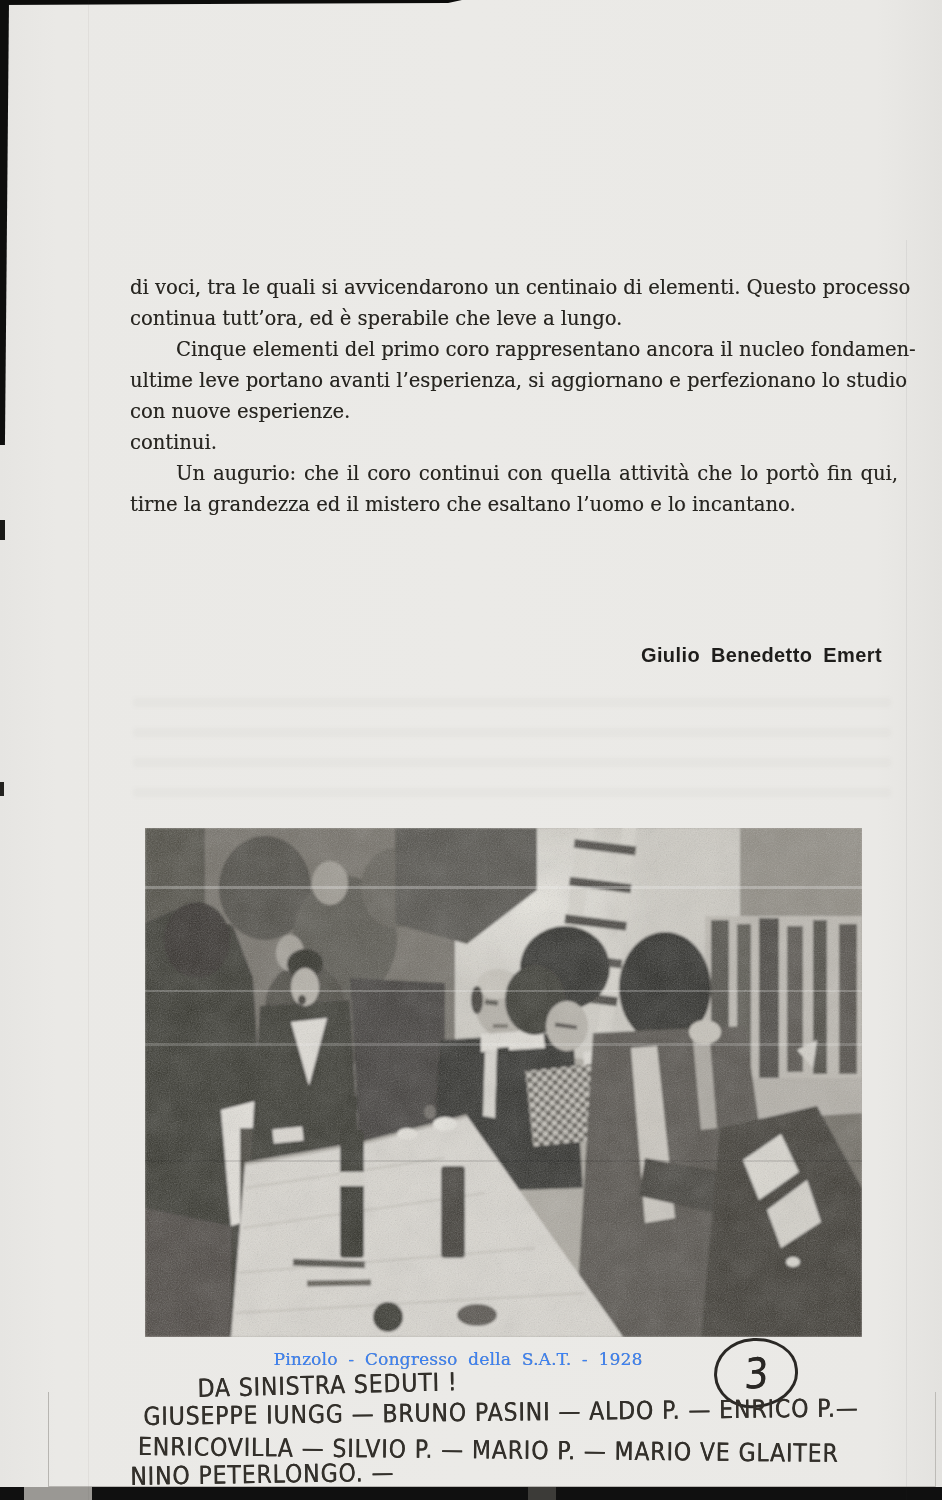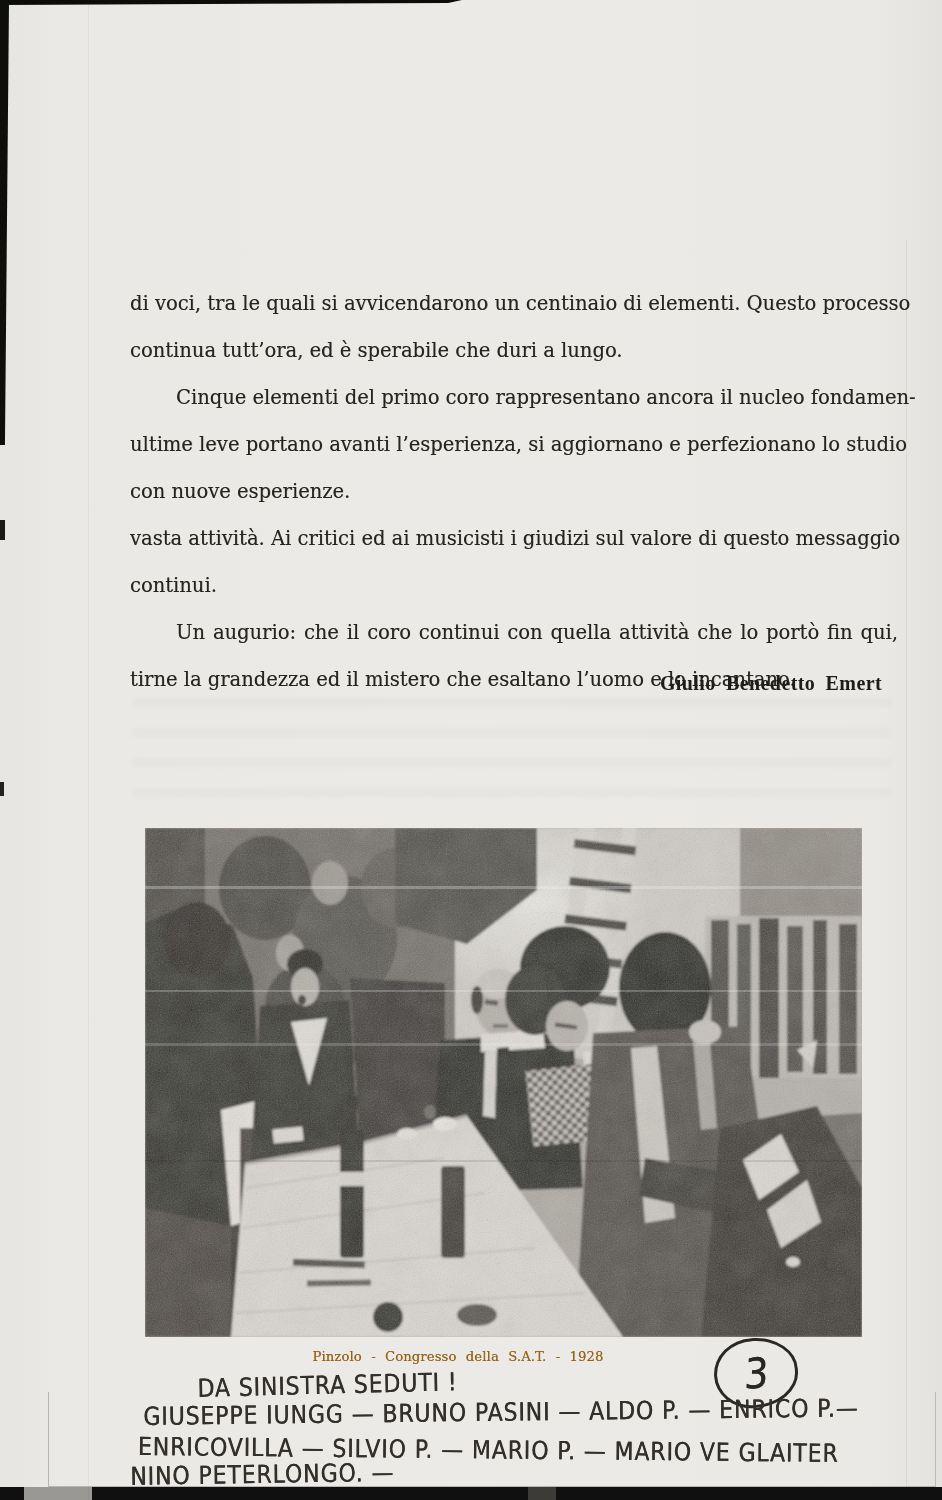--- a/index.html
+++ b/index.html
@@ -18,34 +18,34 @@
   .edge-bottom{position:absolute;left:0;bottom:0;width:942px;height:13px;
     background:linear-gradient(90deg,#101010 0 24px,#9a9894 24px 92px,#101010 92px 56%,#3c3b38 56% 59%,#101010 59% 100%);}
   .crease-l{position:absolute;left:88px;top:0;width:1px;height:1500px;background:rgba(60,58,54,.06);}
   .crease-r{position:absolute;left:906px;top:240px;width:1px;height:1260px;background:rgba(60,58,54,.07);}
   .label-outline{position:absolute;left:48px;top:1392px;width:886px;height:94px;
     border-left:1px solid rgba(115,112,106,.42);border-right:1px solid rgba(115,112,106,.35);
     border-bottom:1px solid rgba(115,112,106,.42);}
   
   #article{position:absolute;left:130px;top:272px;width:768px;color:#26241f;
     font-size:19.5px;line-height:31px;text-shadow:.3px 0 rgba(38,36,31,.45);}
-  .tline{text-align:justify;text-align-last:justify;height:31px;white-space:nowrap;margin-top:16px;}
+  .tline{text-align:justify;text-align-last:justify;height:31px;white-space:nowrap;}
   .tline.pl{text-align-last:left;}
   .tline.ind{padding-left:46px;}
-  #signature{position:absolute;left:130px;top:672px;width:752px;text-align:right;
-    font-family:Liberation Serif, serif;font-weight:bold;font-size:20px;color:#1e1d1b;
+  #signature{position:absolute;left:130px;top:644px;width:752px;text-align:right;
+    font-family:Liberation Sans, sans-serif;font-weight:bold;font-size:20px;color:#1e1d1b;
     letter-spacing:.4px;word-spacing:5px;}
   .ghost{position:absolute;left:133px;top:698px;width:758px;height:112px;opacity:.55;
     background:repeating-linear-gradient(180deg,rgba(96,94,88,.07) 0 9px,transparent 9px 30px);
     filter:blur(2px);}
   
   #photo{position:absolute;left:145px;top:828px;width:717px;height:509px;background:#aba79f;}
   #photo svg{display:block;}
   #caption{position:absolute;left:145px;top:1349px;width:626px;text-align:center;
-    font-size:13px;color:#a16207;word-spacing:5px;letter-spacing:.2px;
+    font-size:17px;color:#3b82f6;word-spacing:5px;letter-spacing:.2px;
     text-shadow:.25px 0 rgba(43,42,38,.5);}
   
   .hw{position:absolute;font-family:"DejaVu Sans",sans-serif;color:#33302b;
     font-size:25px;letter-spacing:1px;white-space:nowrap;transform-origin:left top;
     text-shadow:.5px 0 #33302b;}
   .hw1{left:197px;top:1374px;transform:scaleX(.88) rotate(-1.3deg);}
   .hw2{left:143px;top:1402px;transform:scaleX(.88) rotate(-.6deg);}
   .hw3{left:138px;top:1432px;transform:scaleX(.88) rotate(.5deg);}
   .hw4{left:130px;top:1462px;transform:scaleX(.88) rotate(-.8deg);}
   #circled-number{position:absolute;left:714px;top:1338px;width:78px;height:64px;
@@ -64,25 +64,24 @@
 <div class="edge-left"></div>
 <div class="edge-tick1"></div>
 <div class="edge-tick2"></div>
 <div class="edge-bottom"></div>
 <div class="crease-l"></div>
 <div class="crease-r"></div>
 <div class="label-outline"></div>
 
 <div id="article">
     <div class="tline">di voci, tra le quali si avvicendarono un centinaio di elementi. Questo processo</div>
-    <div class="tline pl">continua tutt’ora, ed è sperabile che duri a lungo.</div>
+    <div class="tline pl">continua tutt’ora, ed è sperabile che leve a lungo.</div>
     <div class="tline ind">Cinque elementi del primo coro rappresentano ancora il nucleo fondamen-</div>
     <div class="tline">ultime leve portano avanti l’esperienza, si aggiornano e perfezionano lo studio</div>
     <div class="tline pl">con nuove esperienze.</div>
-    <div class="tline">vasta attività. Ai critici ed ai musicisti i giudizi sul valore di questo messaggio</div>
     <div class="tline pl">continui.</div>
     <div class="tline ind">Un augurio: che il coro continui con quella attività che lo portò fin qui,</div>
     <div class="tline pl">tirne la grandezza ed il mistero che esaltano l’uomo e lo incantano.</div>
   </div>
 <div id="signature">Giulio Benedetto Emert</div>
 <div class="ghost"></div>
 
 <div id="photo">
   <svg viewBox="0 0 717 509" width="717" height="509">
     <defs>

